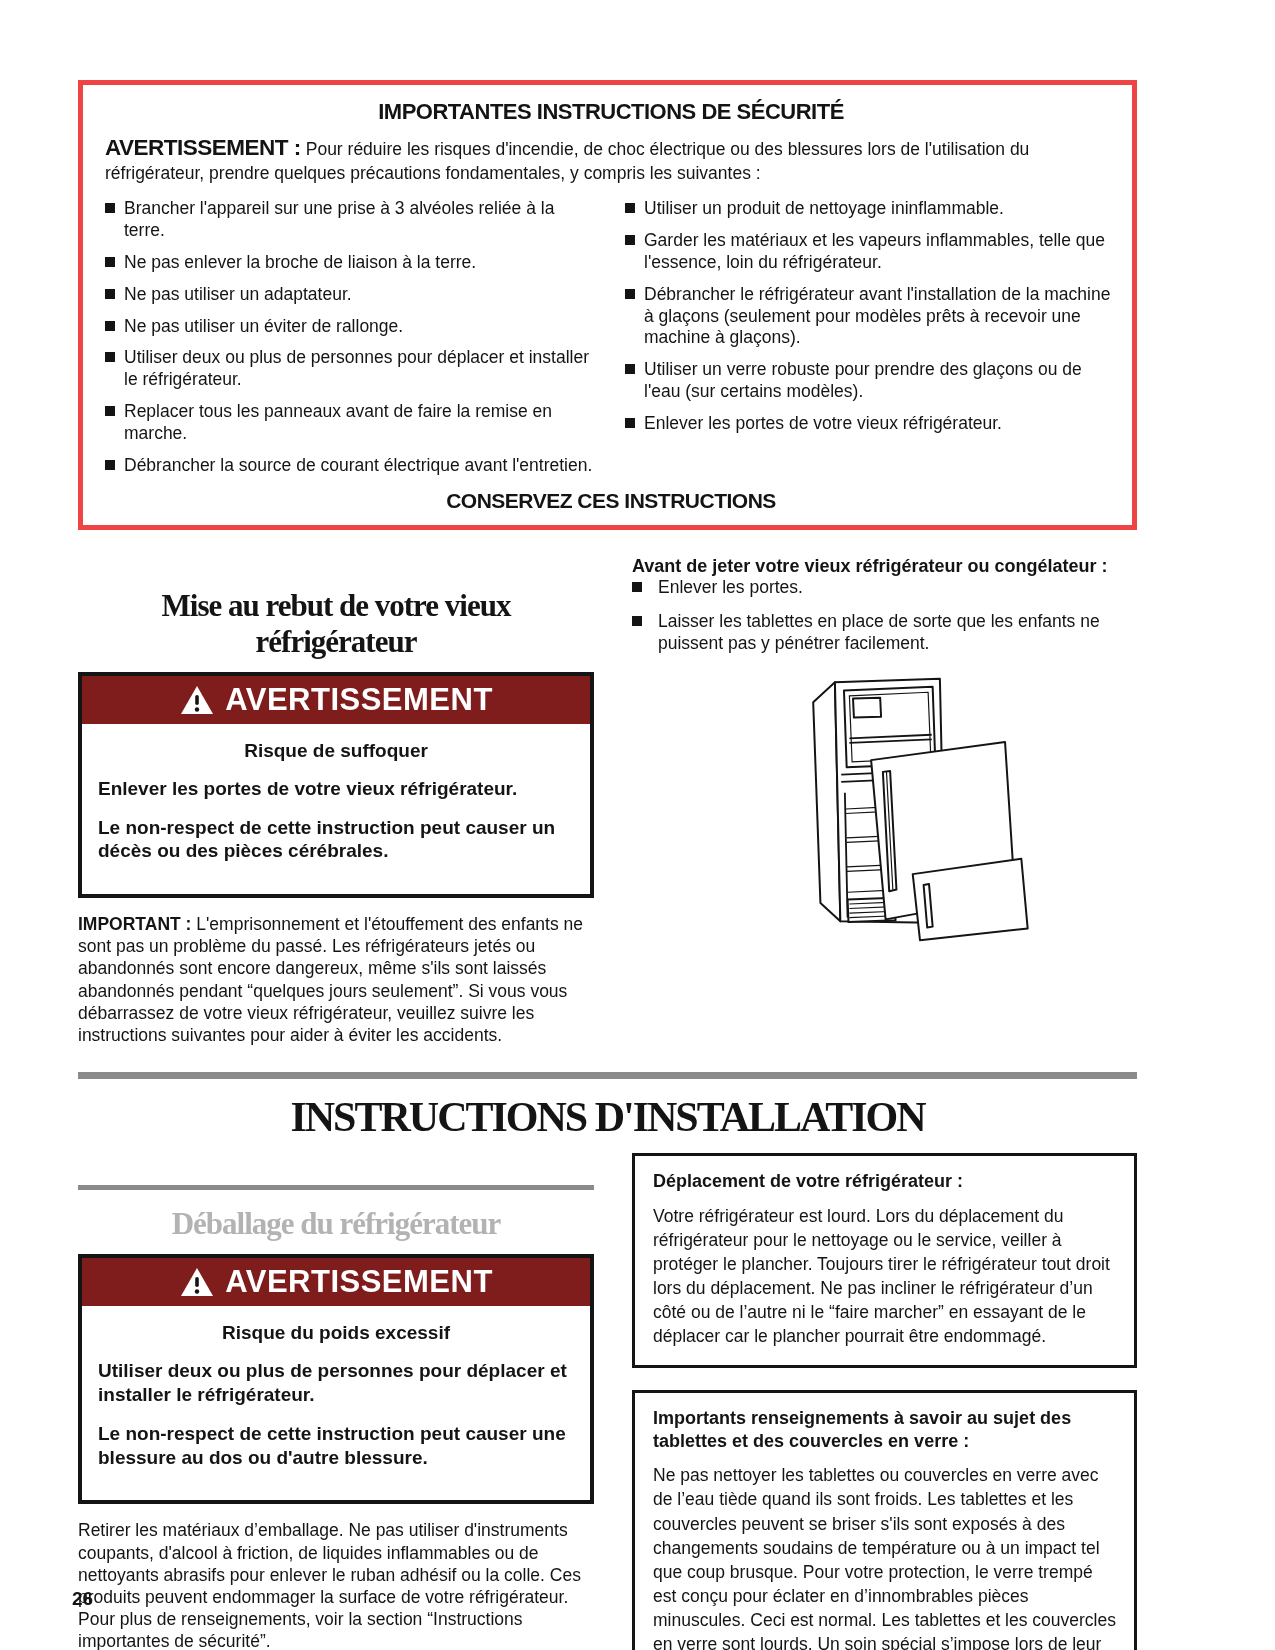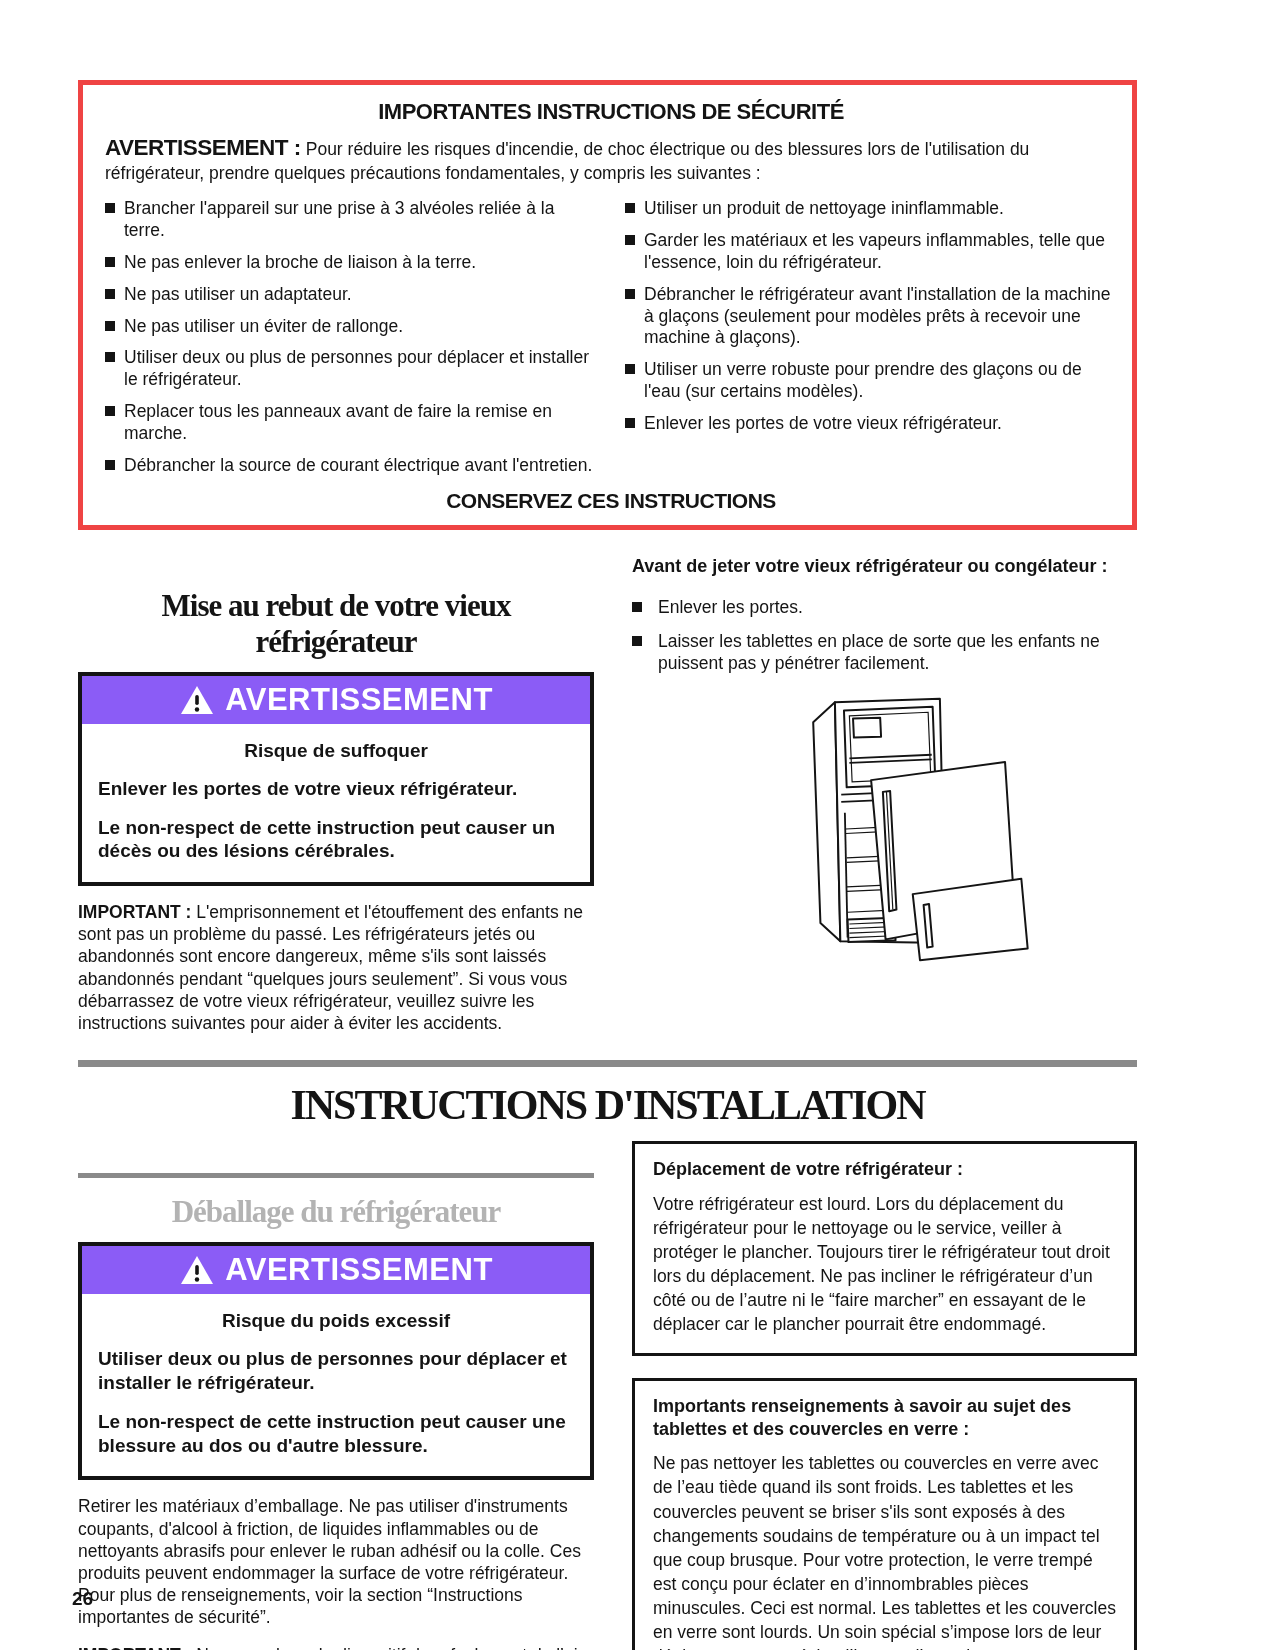--- a/index.html
+++ b/index.html
@@ -29,30 +29,30 @@
   .left-col { width:516px; flex:none;margin-top:32px; }
   .right-col { flex:1; min-width:0; }
 
   .serif-head {
     font-family:"Liberation Serif", serif; font-weight:bold; text-align:center;
     font-size:31px; letter-spacing:-1px; margin:2px 0 12px;
   }
   .serif-head.gray { color:#b3b3b3; }
 
   .warnbox { border:4px solid #141414; }
-  .warnband { background:#8b5cf6; color:#fff; height:48px; display:flex; align-items:center; justify-content:center; gap:10px; }
+  .warnband { background:#7f1d1d; color:#fff; height:48px; display:flex; align-items:center; justify-content:center; gap:10px; }
   .warnband .bantxt { font-weight:bold; font-size:31px; letter-spacing:0.5px; }
-  .warnbody { padding:10px 16px 4px; }
+  .warnbody { padding:10px 16px 16px; }
   .risk { text-align:center; font-weight:bold; font-size:19px; margin:6px 0 15px; }
   .warnline { font-weight:bold; font-size:19px; line-height:1.25; margin-bottom:15px; }
 
   p.body { font-size:17.5px; line-height:1.27; margin-top:15px; }
   p.body .plabel { font-weight:bold; }
 
-  .before-head { font-weight:bold; font-size:18px; margin:2px 0 20px; }
+  .before-head { font-weight:bold; font-size:18px; margin:2px 0 0; }
   ul.bullets.wide li { gap:16px; margin-bottom:12px; }
 
   .fridge-wrap { margin-top:8px; text-align:center; padding-left:60px; }
 
   .rule-full { height:7px; background:#8a8a8a; margin-top:26px; }
   .install-head {
     font-family:"Liberation Serif", serif; font-weight:bold; text-align:center;
     font-size:42px; letter-spacing:-2px; margin:14px 0 12px;
   }
   .rule-half { height:5px; background:#8a8a8a; margin-bottom:16px; }
@@ -148,21 +148,21 @@
           <svg width="36" height="32" viewBox="0 0 36 32">
             <path d="M18 2 L34 30 L2 30 Z" fill="#ffffff"></path>
             <rect x="16.2" y="11" width="3.6" height="10" rx="1.8" fill="#141414"></rect>
             <circle cx="18" cy="25.5" r="2.2" fill="#141414"></circle>
           </svg>
           <span class="bantxt">AVERTISSEMENT</span>
         </div>
         <div class="warnbody">
           <div class="risk">Risque de suffoquer</div>
           <div class="warnline">Enlever les portes de votre vieux réfrigérateur.</div>
-          <div class="warnline">Le non-respect de cette instruction peut causer un décès ou des lésions cérébrales.</div>
+          <div class="warnline">Le non-respect de cette instruction peut causer un décès ou des pièces cérébrales.</div>
         </div>
       </div>
 
       <p class="body">
         <span class="plabel">IMPORTANT :</span>
         <span>L'emprisonnement et l'étouffement des enfants ne sont pas un problème du passé. Les réfrigérateurs jetés ou abandonnés sont encore dangereux, même s'ils sont laissés abandonnés pendant “quelques jours seulement”. Si vous vous débarrassez de votre vieux réfrigérateur, veuillez suivre les instructions suivantes pour aider à éviter les accidents.</span>
       </p>
     </div>
 
     <div class="right-col">

